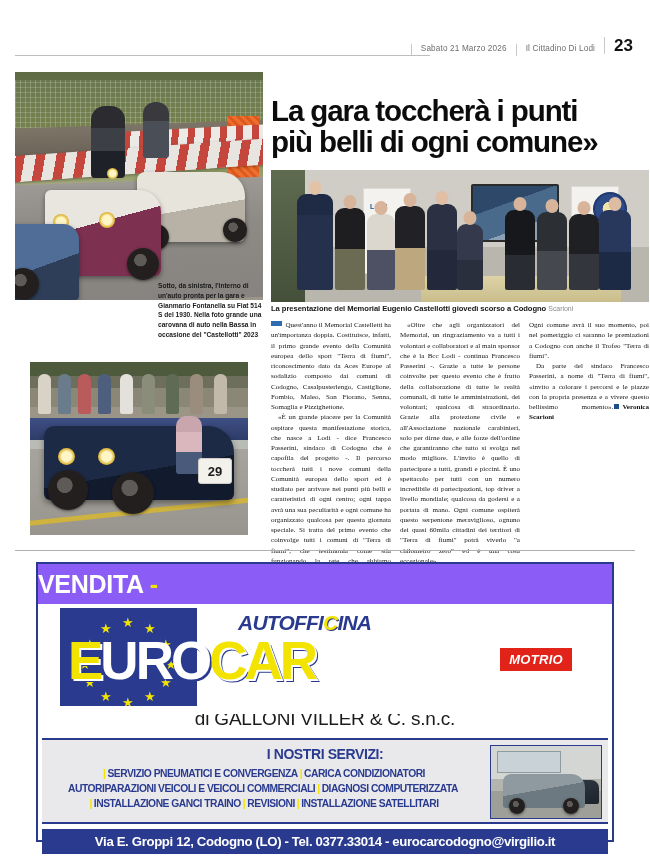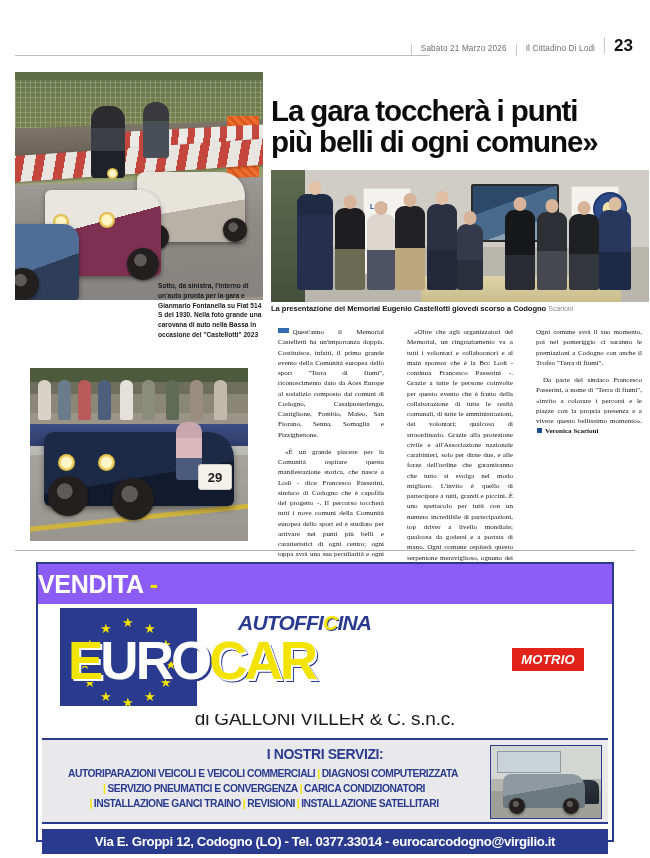--- a/index.html
+++ b/index.html
@@ -121,21 +121,21 @@
   }
 
   .cap-inset {
     position:absolute; left:158px; top:281px; width:106px;
     font-family:"Liberation Sans", sans-serif;
     font-weight:bold; font-size:6.6px; line-height:1.48; color:#1a1a1a;
   }
 
   
   #photo-blue { left:15px; top:356px; width:248px; height:185px; background:#fff; }
-  .bc-frame { position:absolute; left:15px; top:12px; width:218px; height:173px; overflow:hidden; background:#b9bcb4; }
+  .bc-frame { position:absolute; left:15px; top:6px; width:218px; height:173px; overflow:hidden; background:#b9bcb4; }
   .bc-crowd {
     position:absolute; left:0; top:0; width:100%; height:64px;
     background:linear-gradient(180deg,#4d5b3c 0 22%,#6d6f5c 22% 40%,#8b8777 40% 70%, #9a9587 70% 100%);
   }
   .bc-person { position:absolute; top:12px; width:13px; height:40px; border-radius:6px 6px 2px 2px; }
   .bc-barrier {
     position:absolute; left:0; top:56px; width:100%; height:22px;
     background:linear-gradient(180deg,#3e4f86,#2e3c68);
   }
   .bc-road {
@@ -237,21 +237,21 @@
     position:absolute; left:271px; top:320px; width:380px; height:222px;
     display:flex; gap:9px;
   }
   .col {
     width:120px;
     font-family:"Liberation Serif", serif;
     font-size:7.05px; line-height:1.455;
     text-align:justify; color:#141414;
     hyphens:auto;
   }
-  .col p { margin:7px; text-indent:7px; }
+  .col p { margin:0; text-indent:7px; }
   .col p.first { text-indent:0; }
   .sq-blue {
     display:inline-block; width:11px; height:5px; background:#2e6bb0;
     margin-right:3.5px; vertical-align:1px;
   }
   .sq-sign {
     display:inline-block; width:5px; height:5px; background:#1d4f8c;
     margin:0 3px 0 1px; vertical-align:0px;
   }
   .byline { font-weight:bold; }
@@ -297,21 +297,21 @@
   }
   .euro-word .w { color:#ffffff; text-shadow:2px 2px 0 #2a3b8f; }
   .autoff {
     position:absolute; left:200px; top:7px;
     font-family:"Liberation Sans", sans-serif; font-weight:bold;
     font-size:21px; font-style:italic; letter-spacing:-.8px;
     color:#2a3b8f;
   }
   .autoff .yel { color:#f2e300; text-shadow:1px 1px 0 #2a3b8f; }
   .motrio {
-    position:absolute; right:28px; top:44px;
+    position:absolute; right:40px; top:44px;
     background:#e2231a; color:#fff;
     font-family:"Liberation Sans", sans-serif; font-weight:bold; font-style:italic;
     font-size:13px; padding:4px 9px; letter-spacing:.3px;
   }
   .ad-sub {
     text-align:center; font-family:"Liberation Sans", sans-serif;
     font-size:19px; color:#1b1b1b; letter-spacing:-.2px;
     margin-top:-6px; padding-bottom:8px;
   }
 
@@ -528,22 +528,22 @@
         <span>E</span><span class="w">URO</span><span>CAR</span>
       </div>
 
       <div class="motrio">MOTRIO</div>
     </div>
 
     <div class="ad-sub">di GALLONI VILLER &amp; C. s.n.c.</div>
 
     <div class="ad-services">
       <div class="svc-title">I NOSTRI SERVIZI:</div>
+      <div class="svc-line"><span></span><span class="bar">|</span><span>SERVIZIO PNEUMATICI E CONVERGENZA</span><span class="bar">|</span><span>CARICA CONDIZIONATORI</span></div>
       <div class="svc-line"><span>AUTORIPARAZIONI VEICOLI E VEICOLI COMMERCIALI</span><span class="bar">|</span><span>DIAGNOSI COMPUTERIZZATA</span></div>
-      <div class="svc-line"><span></span><span class="bar">|</span><span>SERVIZIO PNEUMATICI E CONVERGENZA</span><span class="bar">|</span><span>CARICA CONDIZIONATORI</span></div>
       <div class="svc-line"><span></span><span class="bar">|</span><span>INSTALLAZIONE GANCI TRAINO</span><span class="bar">|</span><span>REVISIONI</span><span class="bar">|</span><span>INSTALLAZIONE SATELLITARI</span></div>
 
       <div class="svc-photo">
         <div class="sp-wall"></div>
         <div class="sp-window"></div>
         <div class="sp-car2"></div>
         <div class="sp-car"></div>
         <div class="wheel" style="left:18px; bottom:4px; width:16px; height:16px;"></div>
         <div class="wheel" style="left:72px; bottom:4px; width:16px; height:16px;"></div>
       </div>

